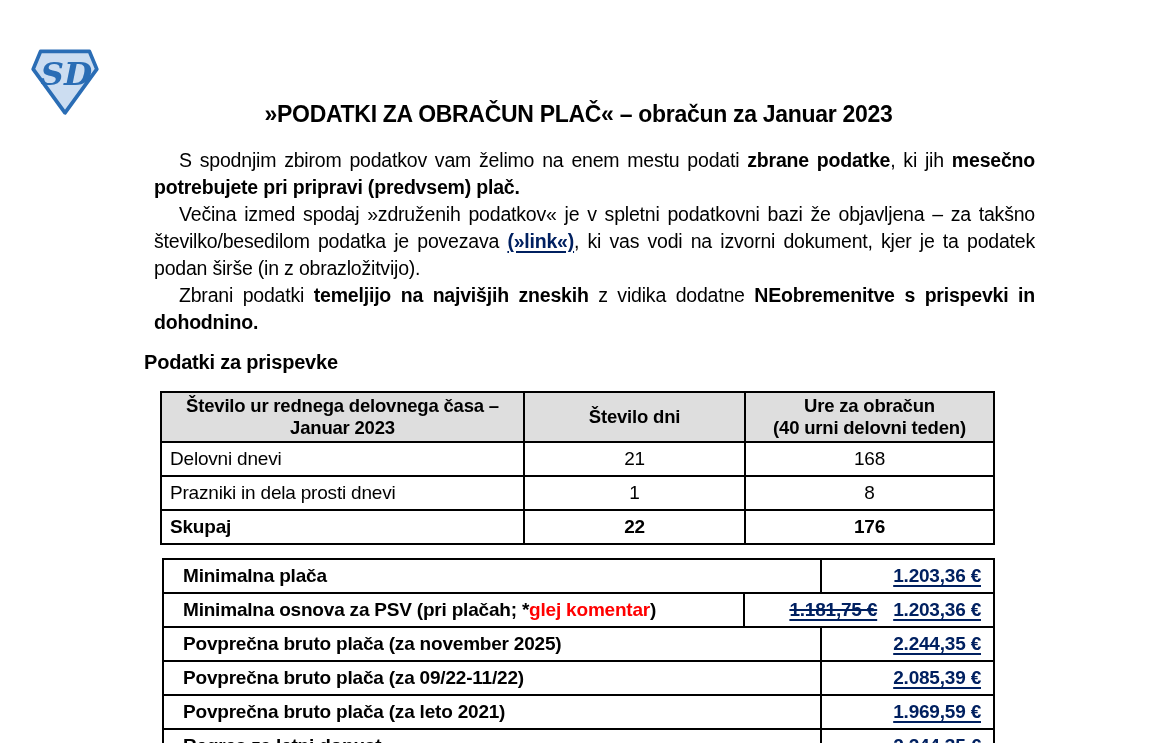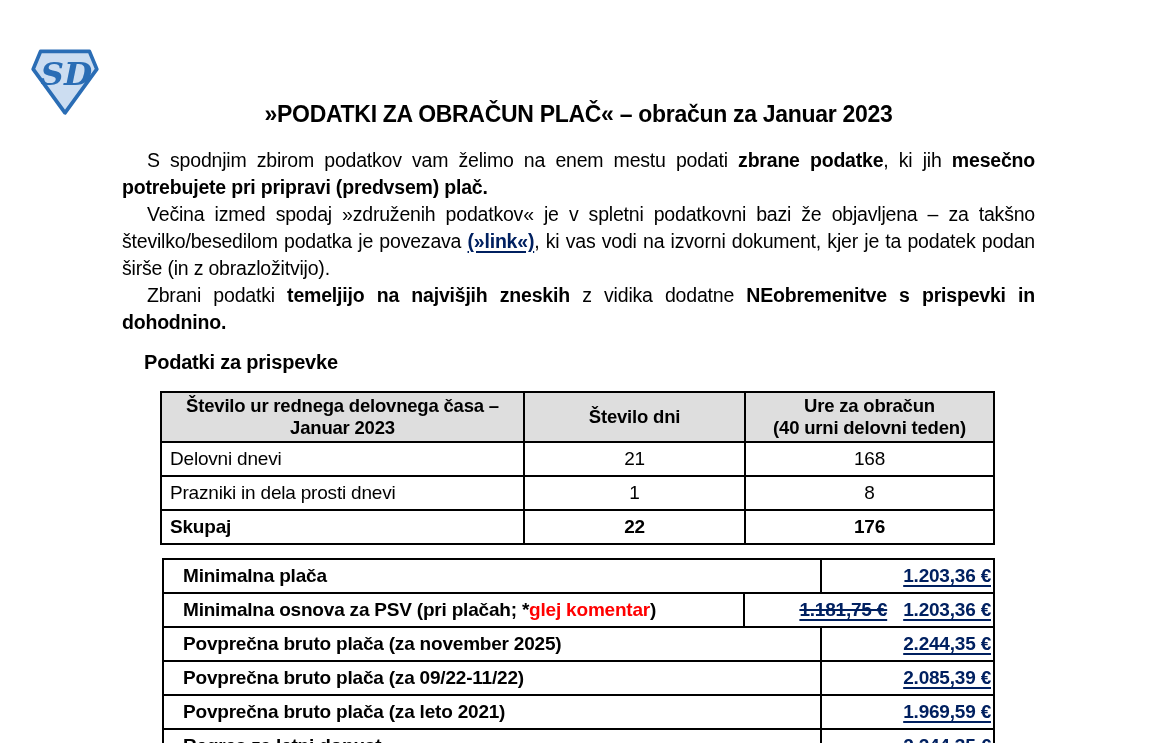--- a/index.html
+++ b/index.html
@@ -11,21 +11,21 @@
   .logo { position:absolute; left:28px; top:46px; width:74px; height:70px; }
 
   
   .doc { position:absolute; left:122px; top:0; width:913px; }
 
   .title { margin-top:101px; text-align:center; font-size:23px; font-weight:bold;
            letter-spacing:-0.3px; white-space:nowrap; }
 
   .intro { margin-top:19px; }
   .intro p { font-size:19.5px; line-height:27px; text-align:justify;
-             text-indent:25px; letter-spacing:-0.2px; }
+             text-indent:25px; letter-spacing:-0.2px;margin-left:32px; }
   .b   { font-weight:bold; }
   .red { color:#FF0000; font-weight:bold; }
   .link { color:#002060; font-weight:bold; text-decoration:underline;
           text-decoration-thickness:2px; text-underline-offset:3px; cursor:pointer; }
 
   .section-heading { margin:15px 0 0 22px; font-size:20px; font-weight:bold;
                      letter-spacing:-0.2px; }
 
   
   .t1 { margin:17px 0 0 38px; width:835px; border:2px solid #000; }
@@ -42,21 +42,21 @@
   .t1-num { justify-content:center; }
   .t1-row.bold .t1-cell { font-weight:bold; }
 
   
   .t2 { margin:13px 0 0 40px; width:833px; border:2px solid #000; }
   .t2-row { display:grid; border-top:2px solid #000; }
   .t2-row:first-child { border-top:none; }
   .t2-label { height:32px; display:flex; align-items:center; padding-left:19px;
               font-size:19px; font-weight:bold; letter-spacing:-0.2px; white-space:nowrap; }
   .t2-value { height:32px; display:flex; align-items:center; justify-content:flex-end;
-              gap:16px; border-left:2px solid #000; padding:0 2px 0 10px; }
+              gap:16px; border-left:2px solid #000; padding:0 12px 0 10px; }
   .money { color:#002060; font-weight:bold; font-size:19px; letter-spacing:-0.2px;
            text-decoration:underline; text-decoration-thickness:2px;
            text-underline-offset:3px; }
   .struck { text-decoration:underline line-through; text-decoration-thickness:2px; }
 </style>
 </head>
 <body>
 
 <div class="page">
 

